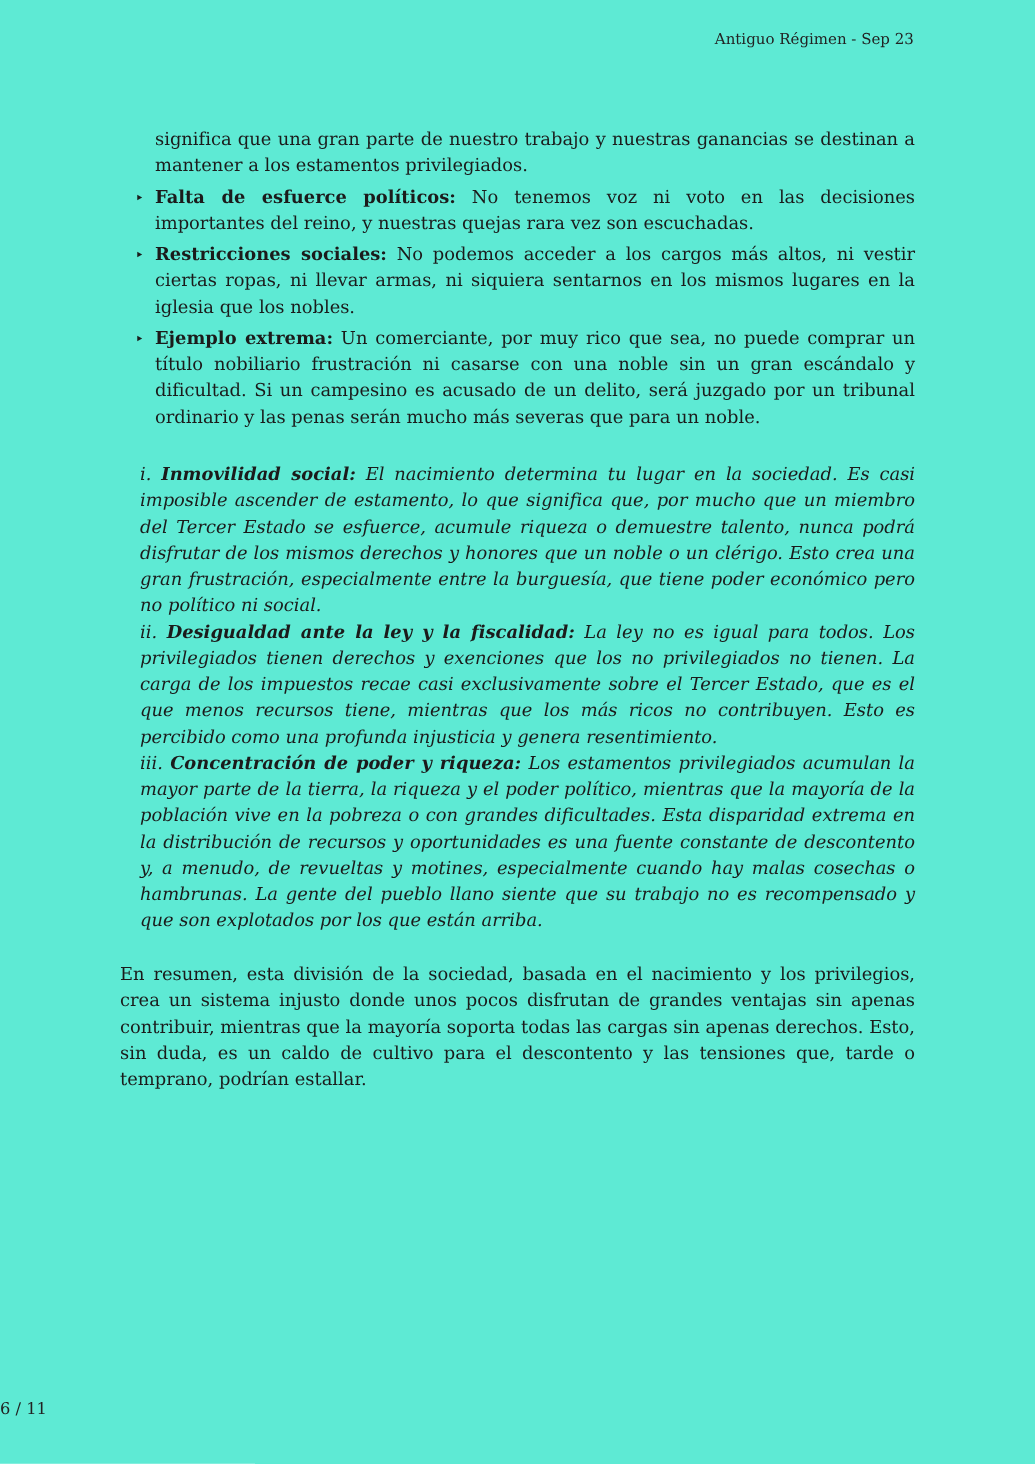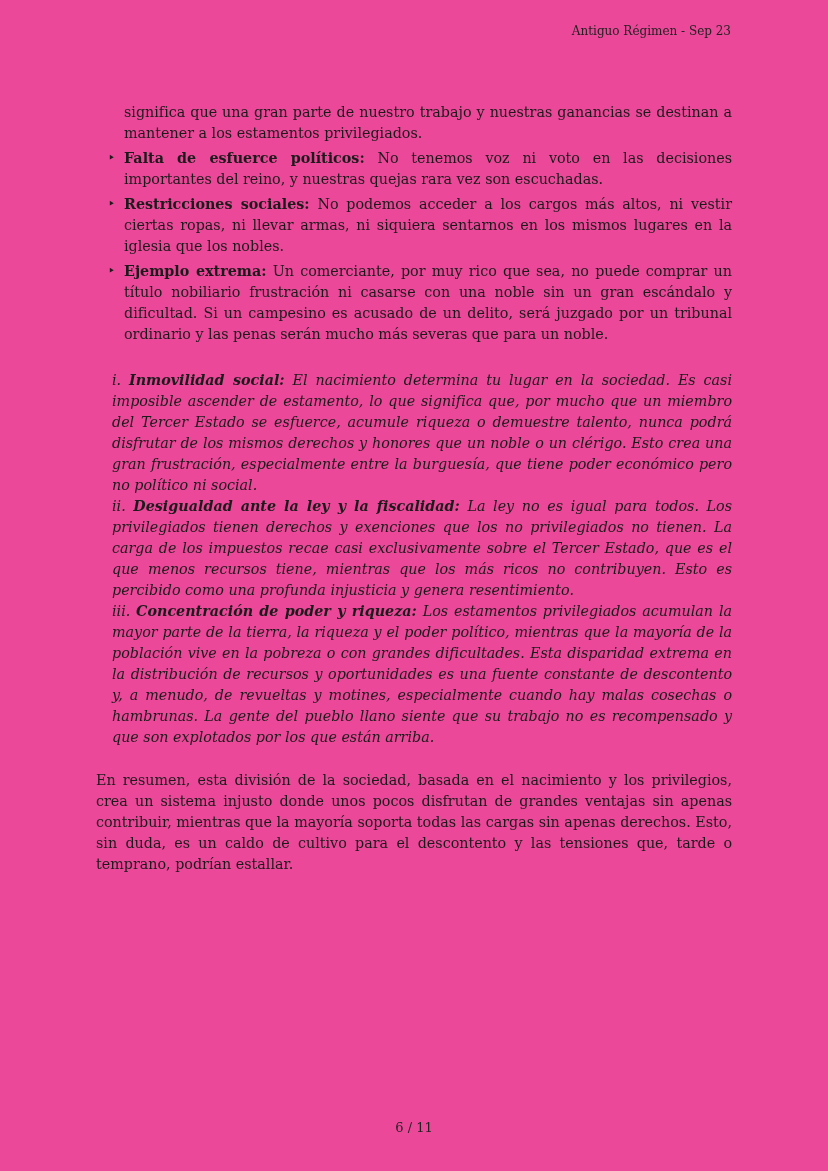--- a/index.html
+++ b/index.html
@@ -8,21 +8,21 @@
     width: 828px;
     height: 1171px;
     font-family: "DejaVu Serif", "Liberation Serif", serif;
     color: #1b1b1b;
     position: relative;
     overflow: hidden;
   }
   .page {
     position: absolute;
     inset: 0;
-    background: #ec4899;
+    background: #5eead4;
   }
   .page-header {
     position: absolute;
     top: 24px;
     right: 97px;
     font-size: 12px;
     color: #222222;
   }
   .content {
     position: absolute;
@@ -62,21 +62,20 @@
   }
   .closing-paragraph {
     margin-top: 22px;
   }
   b.lead { font-weight: bold; }
   .page-footer {
     position: absolute;
     left: 0;
     width: 828px;
     top: 1120px;
-    text-align: center;
     font-size: 13px;
     color: #222222;
   }
 </style>
 </head>
 <body>
 
 <div class="page">
 
   <div class="page-header">

